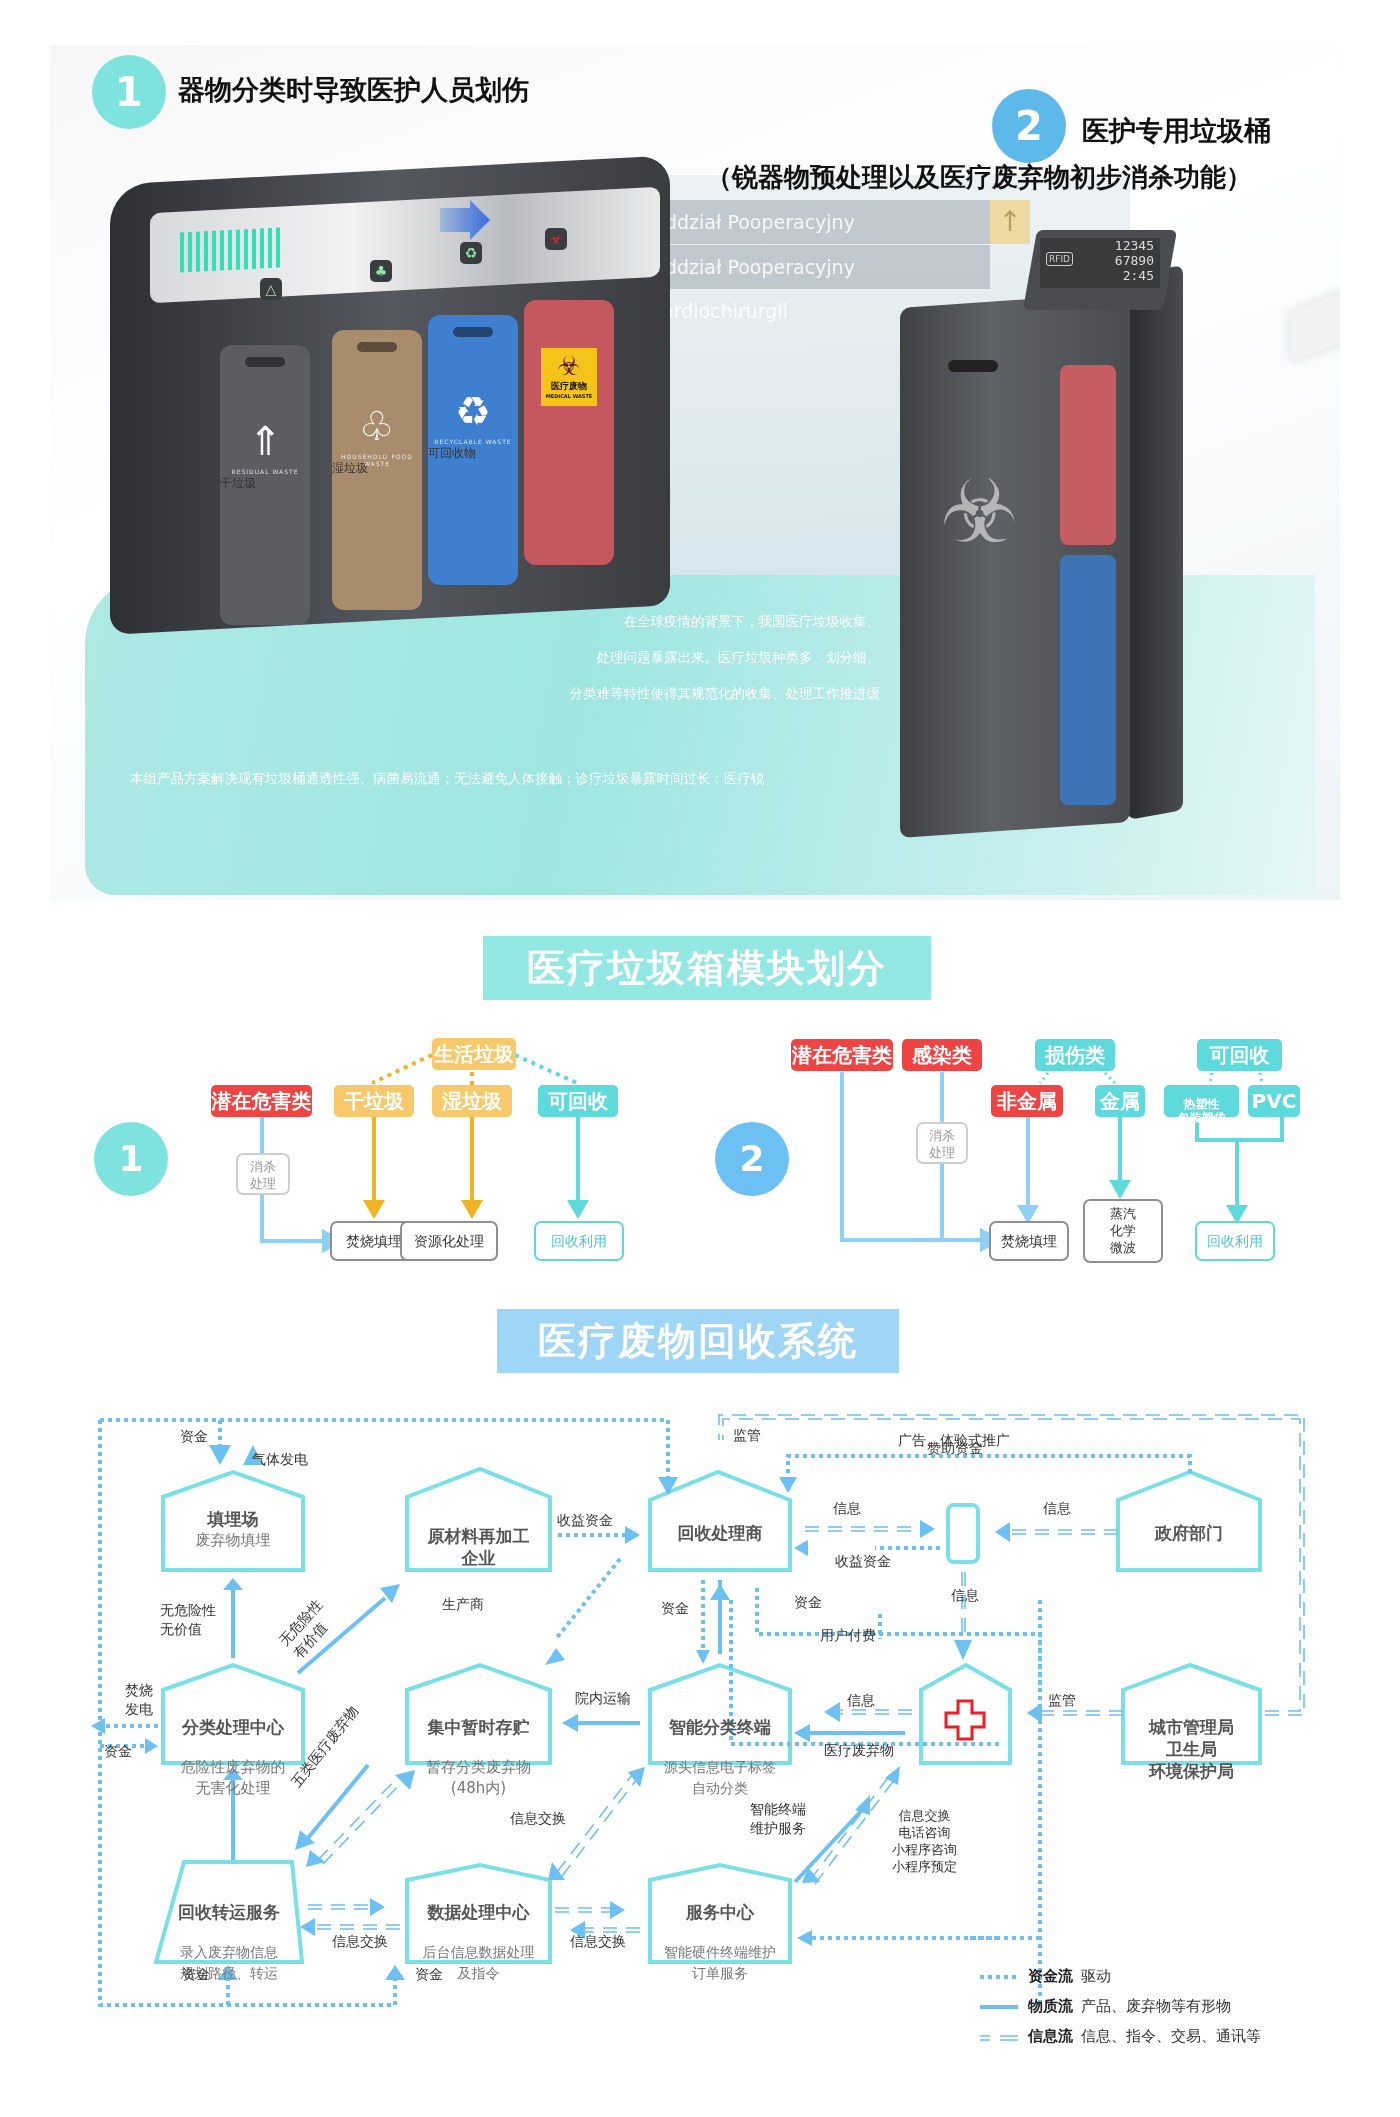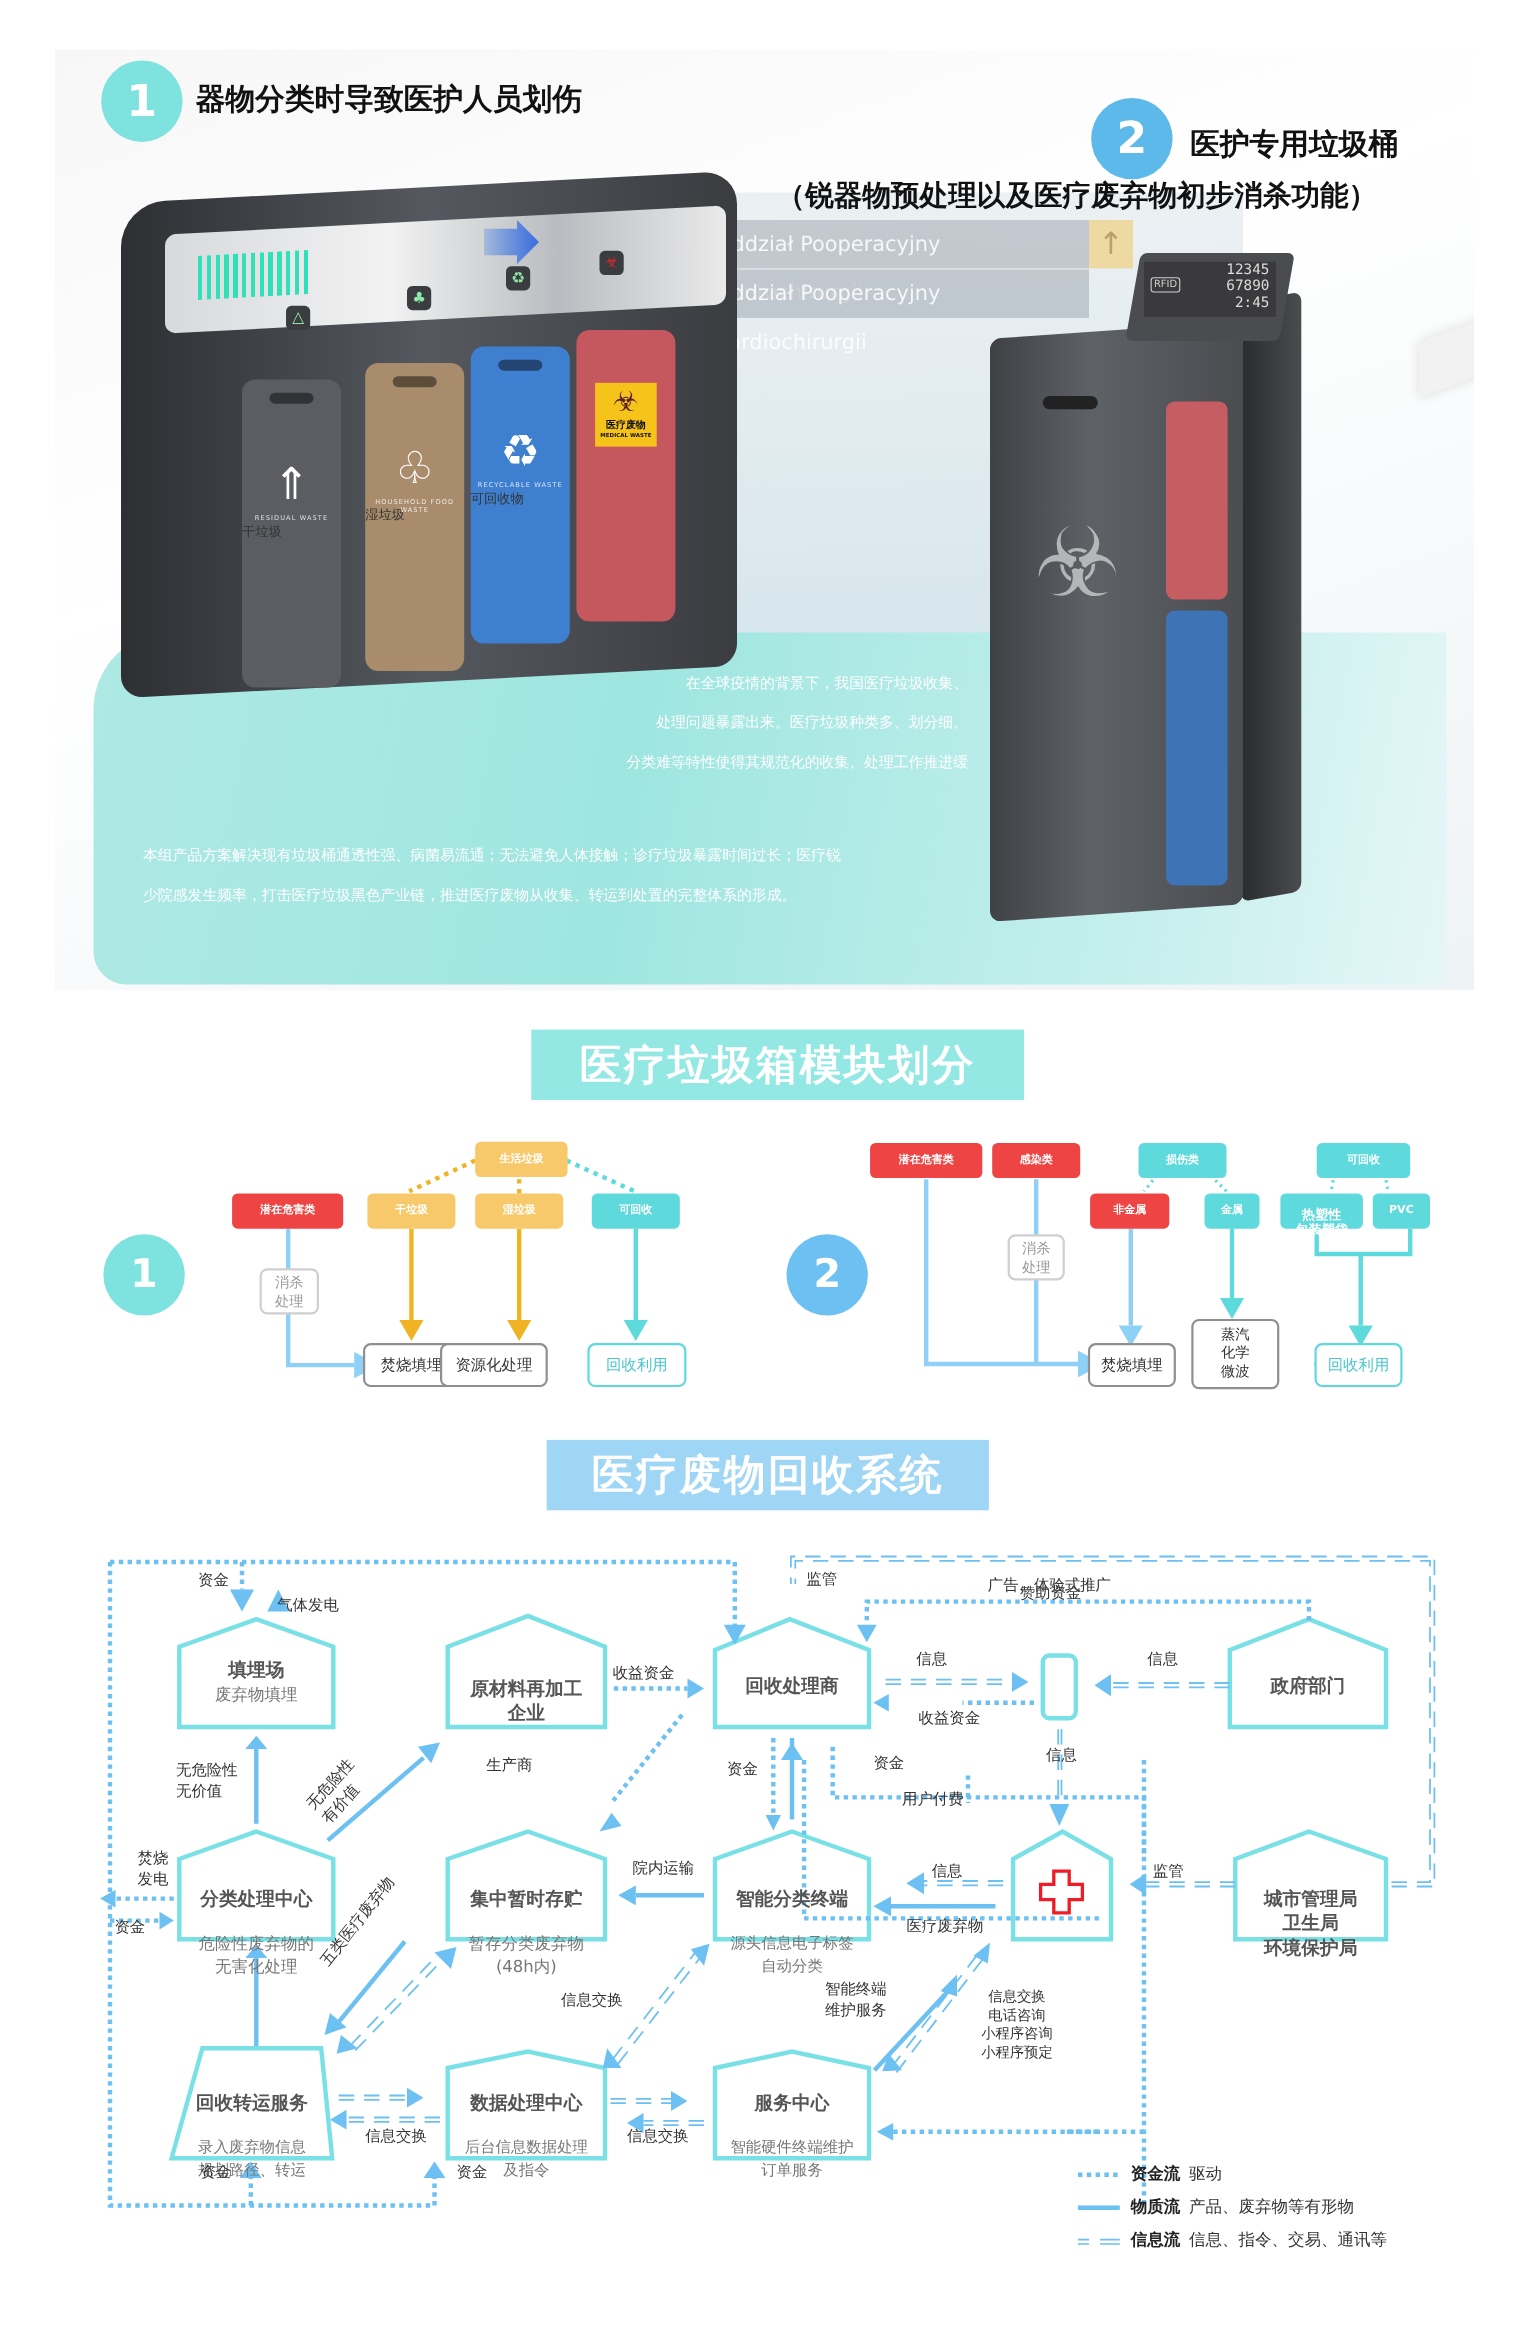--- a/index.html
+++ b/index.html
@@ -45,21 +45,21 @@
   .bin2-bio { position: absolute; left: 40px; top: 230px; font-size: 88px; color: rgba(220,220,220,.7); }
   .bin2-slot { position: absolute; left: 48px; top: 130px; width: 50px; height: 12px; border-radius: 6px; background: #222; }
   .wall-light { position: absolute; left: 1240px; top: 250px; width: 90px; height: 50px; background: #f2f2f2; box-shadow: 0 0 10px #ddd; transform: skewY(-20deg); }
 
   
   .banner { position: absolute; height: 64px; color: #fff; font-weight: bold; font-size: 38px; text-align: center; line-height: 64px; letter-spacing: 2px; }
   .banner.b1 { left: 483px; top: 936px; width: 448px; background: #93e8e4; }
   .banner.b2 { left: 497px; top: 1309px; width: 402px; background: #9fd6f6; }
 
   
-  .mbox { position: absolute; height: 32px; border-radius: 5px; color: #fff; font-weight: bold; font-size: 10px; text-align: center; line-height: 32px; }
+  .mbox { position: absolute; height: 32px; border-radius: 5px; color: #fff; font-weight: bold; font-size: 20px; text-align: center; line-height: 32px; }
   .mbox.blue { background: #ef4444; }
   .mbox.yellow { background: #f7c96a; }
   .mbox.teal { background: #5ed9dc; }
   .obox { position: absolute; border-radius: 7px; background: #fff; text-align: center; font-size: 14px; }
   .obox.gray { border: 2px solid #8f8f8f; color: #333; }
   .obox.light { border: 2px solid #cfcfcf; color: #9a9a9a; }
   .obox.tealo { border: 2px solid #5ed9dc; color: #4cc7cf; }
   .mcircle { position: absolute; width: 74px; height: 74px; border-radius: 50%; color: #fff; font-weight: bold; font-size: 36px; text-align: center; line-height: 74px; }
 
   
@@ -142,21 +142,20 @@
   <div class="bin2-bio">☣</div>
 </div>
 
 <div class="hero-text" style="left:490px;top:603px;width:390px;text-align:right;">
   <div>在全球疫情的背景下，我国医疗垃圾收集、</div>
   <div>处理问题暴露出来。医疗垃圾种类多、划分细、</div>
   <div>分类难等特性使得其规范化的收集、处理工作推进缓</div>
 </div>
 <div class="hero-text" style="left:130px;top:760px;width:760px;">
   <div>本组产品方案解决现有垃圾桶通透性强、病菌易流通；无法避免人体接触；诊疗垃圾暴露时间过长；医疗锐</div>
-  <div>少院感发生频率，打击医疗垃圾黑色产业链，推进医疗废物从收集、转运到处置的完整体系的形成。</div>
 </div>
 
 <div class="banner b1">医疗垃圾箱模块划分</div>
 
 <div class="mcircle" style="left:94px;top:1122px;background:#7ee3df;">1</div>
 <svg class="abs" style="left:0;top:0;" width="1400" height="1280">
   <g fill="none" stroke-width="4">
 
     <path d="M432 1055 L372 1083" stroke="#f0b323" stroke-dasharray="4 5"></path>
     <path d="M472 1072 L472 1085" stroke="#f0b323" stroke-dasharray="4 5"></path>

